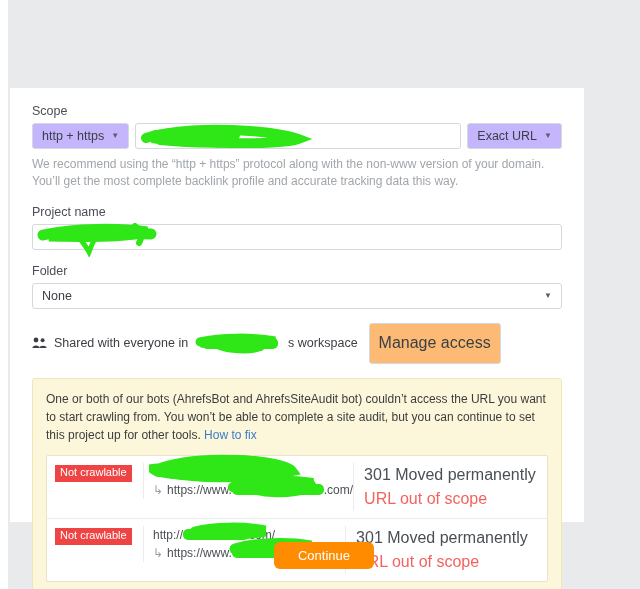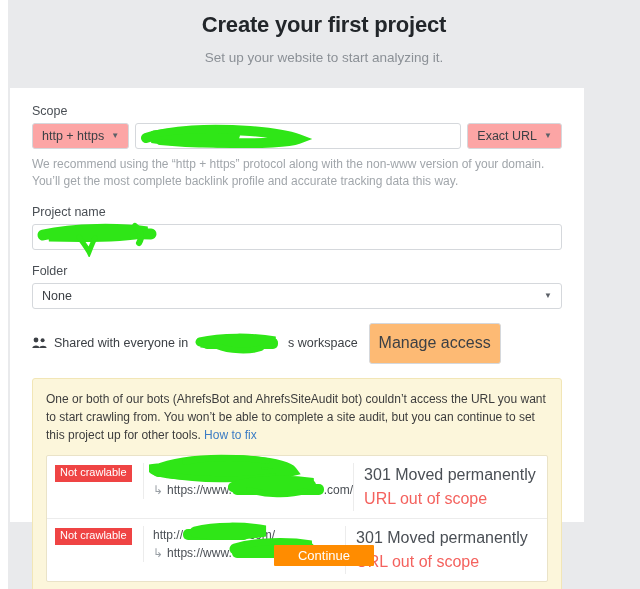--- a/index.html
+++ b/index.html
@@ -59,21 +59,21 @@
     margin-bottom: 5px;
   }
   
   .scope-row {
     display: flex;
     align-items: stretch;
     gap: 6px;
   }
   .sel-btn {
     border: 1px solid #d5d8dc;
-    background: #fca5a5;
+    background: #c4b5fd;
     border-radius: 3px;
     height: 26px;
     display: flex;
     align-items: center;
     padding: 0 9px;
     font-size: 12.5px;
     color: #3c4045;
     white-space: nowrap;
     box-sizing: border-box;
     cursor: pointer;
@@ -276,37 +276,33 @@
     width: 632px;
     height: 67px;
     display: flex;
     align-items: center;
     justify-content: center;
   }
   .continue-btn {
     background: #ff8c00;
     color: #ffffff;
     border: none;
-    border-radius: 1px;
+    border-radius: 6px;
     width: 100px;
-    height: 21px;
+    height: 27px;
     font-size: 13px;
     font-family: "Liberation Sans", sans-serif;
     cursor: pointer;
   }
 </style>
 </head>
 <body>
 
 <div class="page">
 
-  <div class="header">
-    <h1>Create your first project</h1>
-    <div class="sub">Set up your website to start analyzing it.</div>
-  </div>
 
   <div class="card">
     <div class="card-inner">
 
       <div>
         <div class="field-label">Scope</div>
         <div class="scope-row">
           <div class="sel-btn">
             <span>http + https</span>
             <span class="caret">▼</span>

